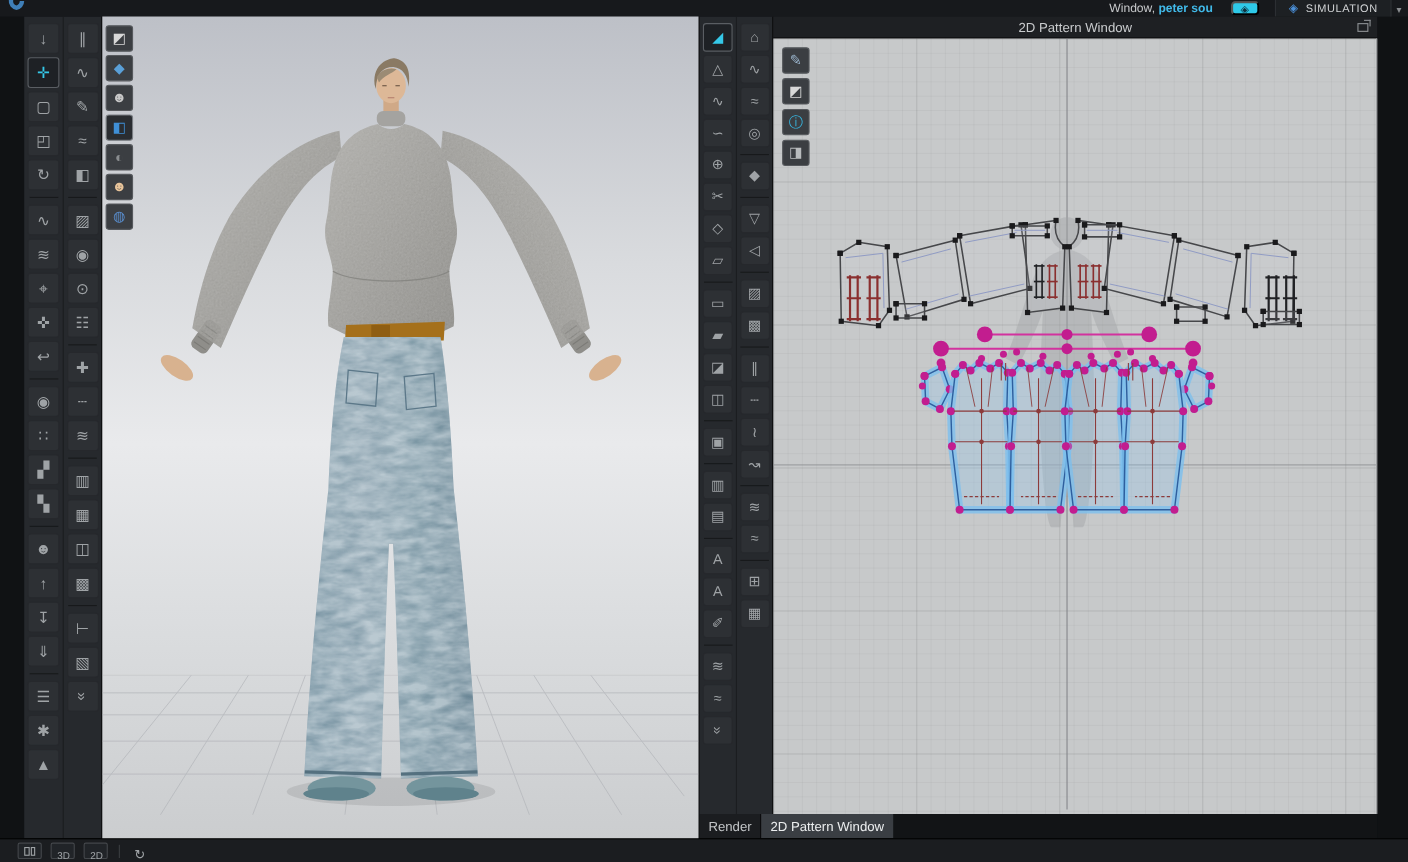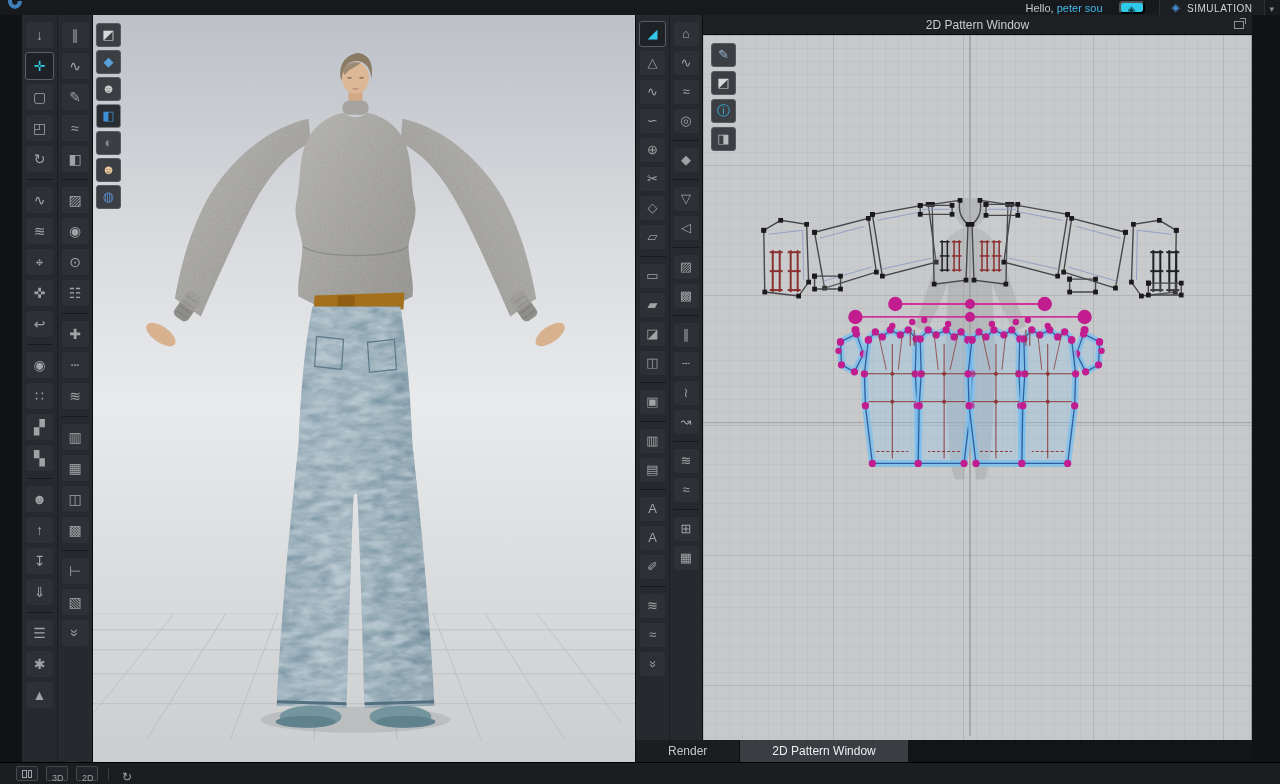--- a/index.html
+++ b/index.html
@@ -6,21 +6,21 @@
   html,body { width:1280px; height:784px; overflow:hidden; background:#101214;
     font-family:"Liberation Sans", sans-serif; }
 
   .app { width:1280px; height:784px; display:flex; flex-direction:column; }
 
   
   .topbar { height:15px; background:#17191c; display:flex; align-items:flex-end;
     justify-content:flex-end; color:#c8cacc; font-size:11px; position:relative; }
   .logo { position:absolute; left:4px; top:0; width:22px; height:15px; }
   .greeting { padding:0 10px 1px 0; white-space:nowrap; }
-  .greeting b { color:#41b9e8; font-weight:normal; }
+  .greeting b { color:#41b9e8; font-weight:bold; }
   .connect-btn { width:26px; height:13px; background:#2ec9e8; border-radius:4px;
     color:#0e3340; font-size:10px; line-height:13px; text-align:center; margin:0 14px 1px 6px; }
   .sim-box { height:15px; border-left:1px solid #2c2f33; border-right:1px solid #2c2f33;
     background:#1d2023; display:flex; align-items:flex-end; gap:7px; padding:0 12px 1px 12px; }
   .sim-diamond { color:#4a8fd8; font-size:11px; }
   .sim-label { letter-spacing:.5px; font-size:10px; color:#d2d4d6; }
   .sim-caret { color:#8a8d90; font-size:9px; padding:0 6px 1px 4px; }
 
   
   .main { flex:1; display:flex; min-height:0; }
@@ -78,21 +78,21 @@
       linear-gradient(90deg, rgba(0,0,0,.07) 1px, transparent 1px),
       linear-gradient(rgba(0,0,0,.035) 1px, transparent 1px),
       linear-gradient(90deg, rgba(0,0,0,.035) 1px, transparent 1px);
     background-size:130px 130px,130px 130px,13px 13px,13px 13px;
     border-right:1px solid #9a9c9e; }
   .vtoggles2d { position:absolute; left:8px; top:8px; display:flex; flex-direction:column; gap:4px; }
   .pattern-svg { position:absolute; inset:0; }
 
   
   .tabbar { height:22px; background:#121416; display:flex; align-items:stretch; }
-  .tab { padding:0 32px; font-size:12px; display:flex; align-items:center; cursor:pointer; }
+  .tab { padding:0 8px; font-size:12px; display:flex; align-items:center; cursor:pointer; }
   .tab.inactive { color:#c3c6c8; background:#1b1d20; border-right:1px solid #0a0b0c; }
   .tab.active { color:#eceeef; background:#3a3e43; }
 
   
   .statusbar { height:22px; background:#1b1d20; border-top:1px solid #000; display:flex;
     align-items:center; color:#c8cacc; font-size:11px; padding:0 8px; }
   .statusbar .ver { flex:1; }
   .sb-ico { width:22px; height:15px; border:1px solid #44474b; border-radius:2px; margin-left:8px;
     background:#212428; color:#9fa3a6; font-size:9px; line-height:13px; text-align:left;
     cursor:pointer; padding:5px; }
@@ -119,21 +119,21 @@
 </style>
 </head>
 <body>
 
 <div class="app">
 
   <div class="topbar">
     <svg class="logo" viewBox="0 0 22 15">
       <path d="M4,0 A8,8 0 0 0 11,9 A8,8 0 0 0 18,1 L14,1 A4.5,4.5 0 0 1 11,5 A4.5,4.5 0 0 1 8,0 Z" fill="#3f7fb8"></path>
     </svg>
-    <span class="greeting"><span>Hello, </span><b>peter sou</b></span>
+    <span class="greeting"><span>Window, </span><b>peter sou</b></span>
     <button class="connect-btn"><span>◈</span></button>
     <div class="sim-box">
       <span class="sim-diamond">◈</span>
       <span class="sim-label">SIMULATION</span>
     </div>
     <span class="sim-caret">▾</span>
   </div>
 
   <div class="main">
 

